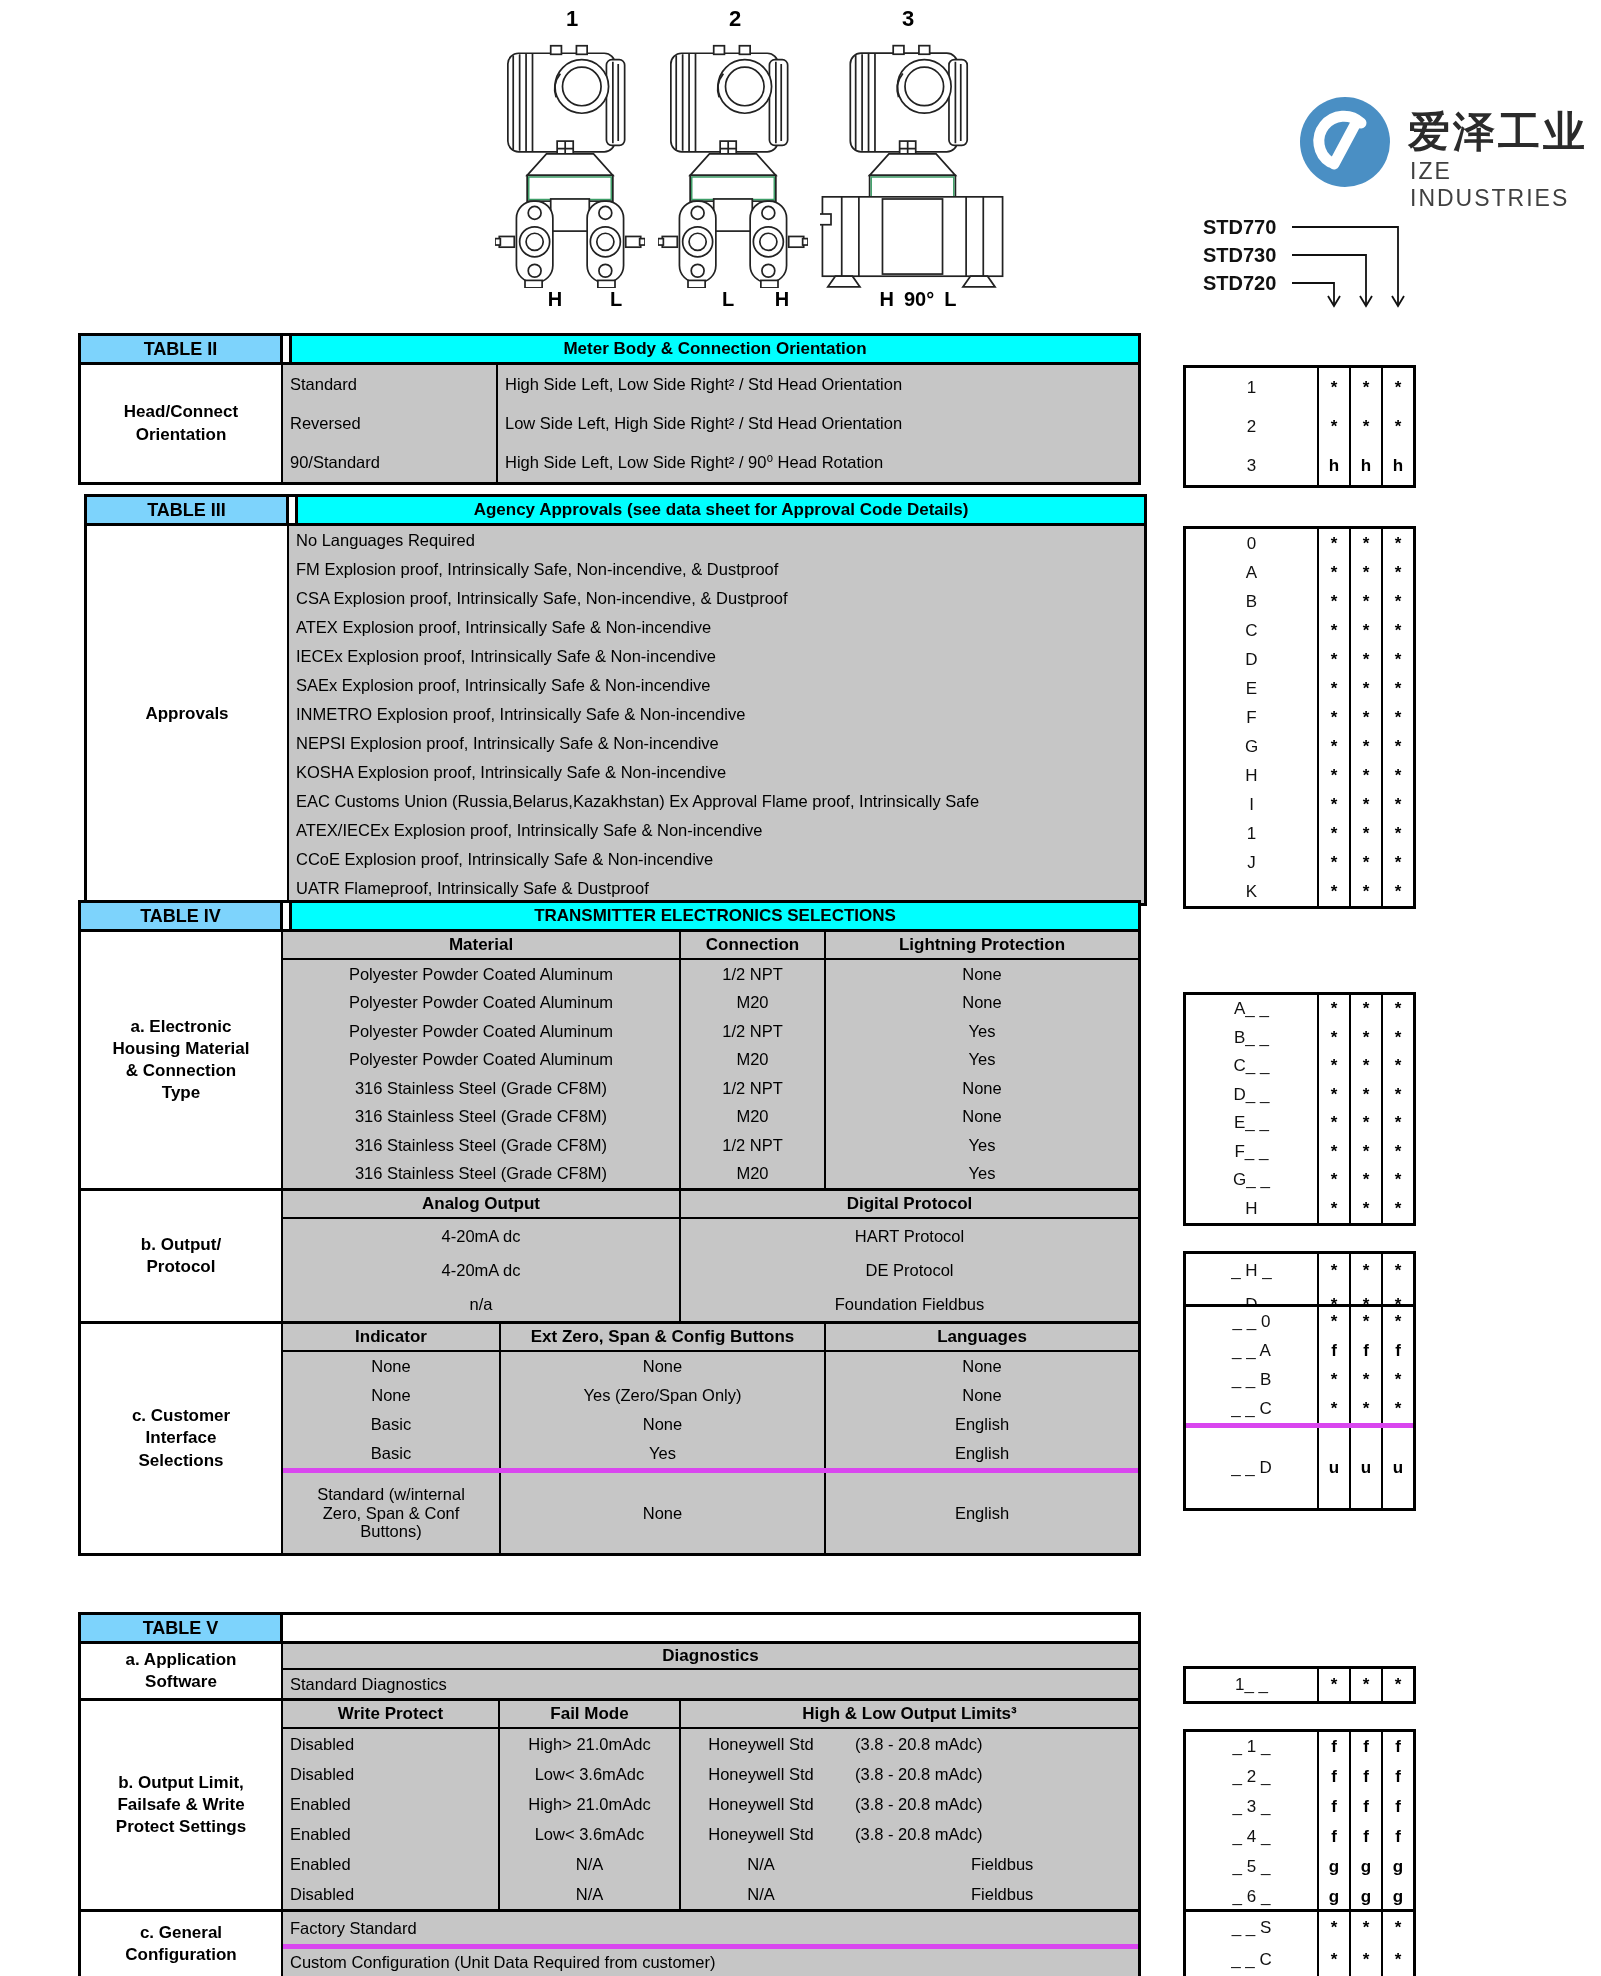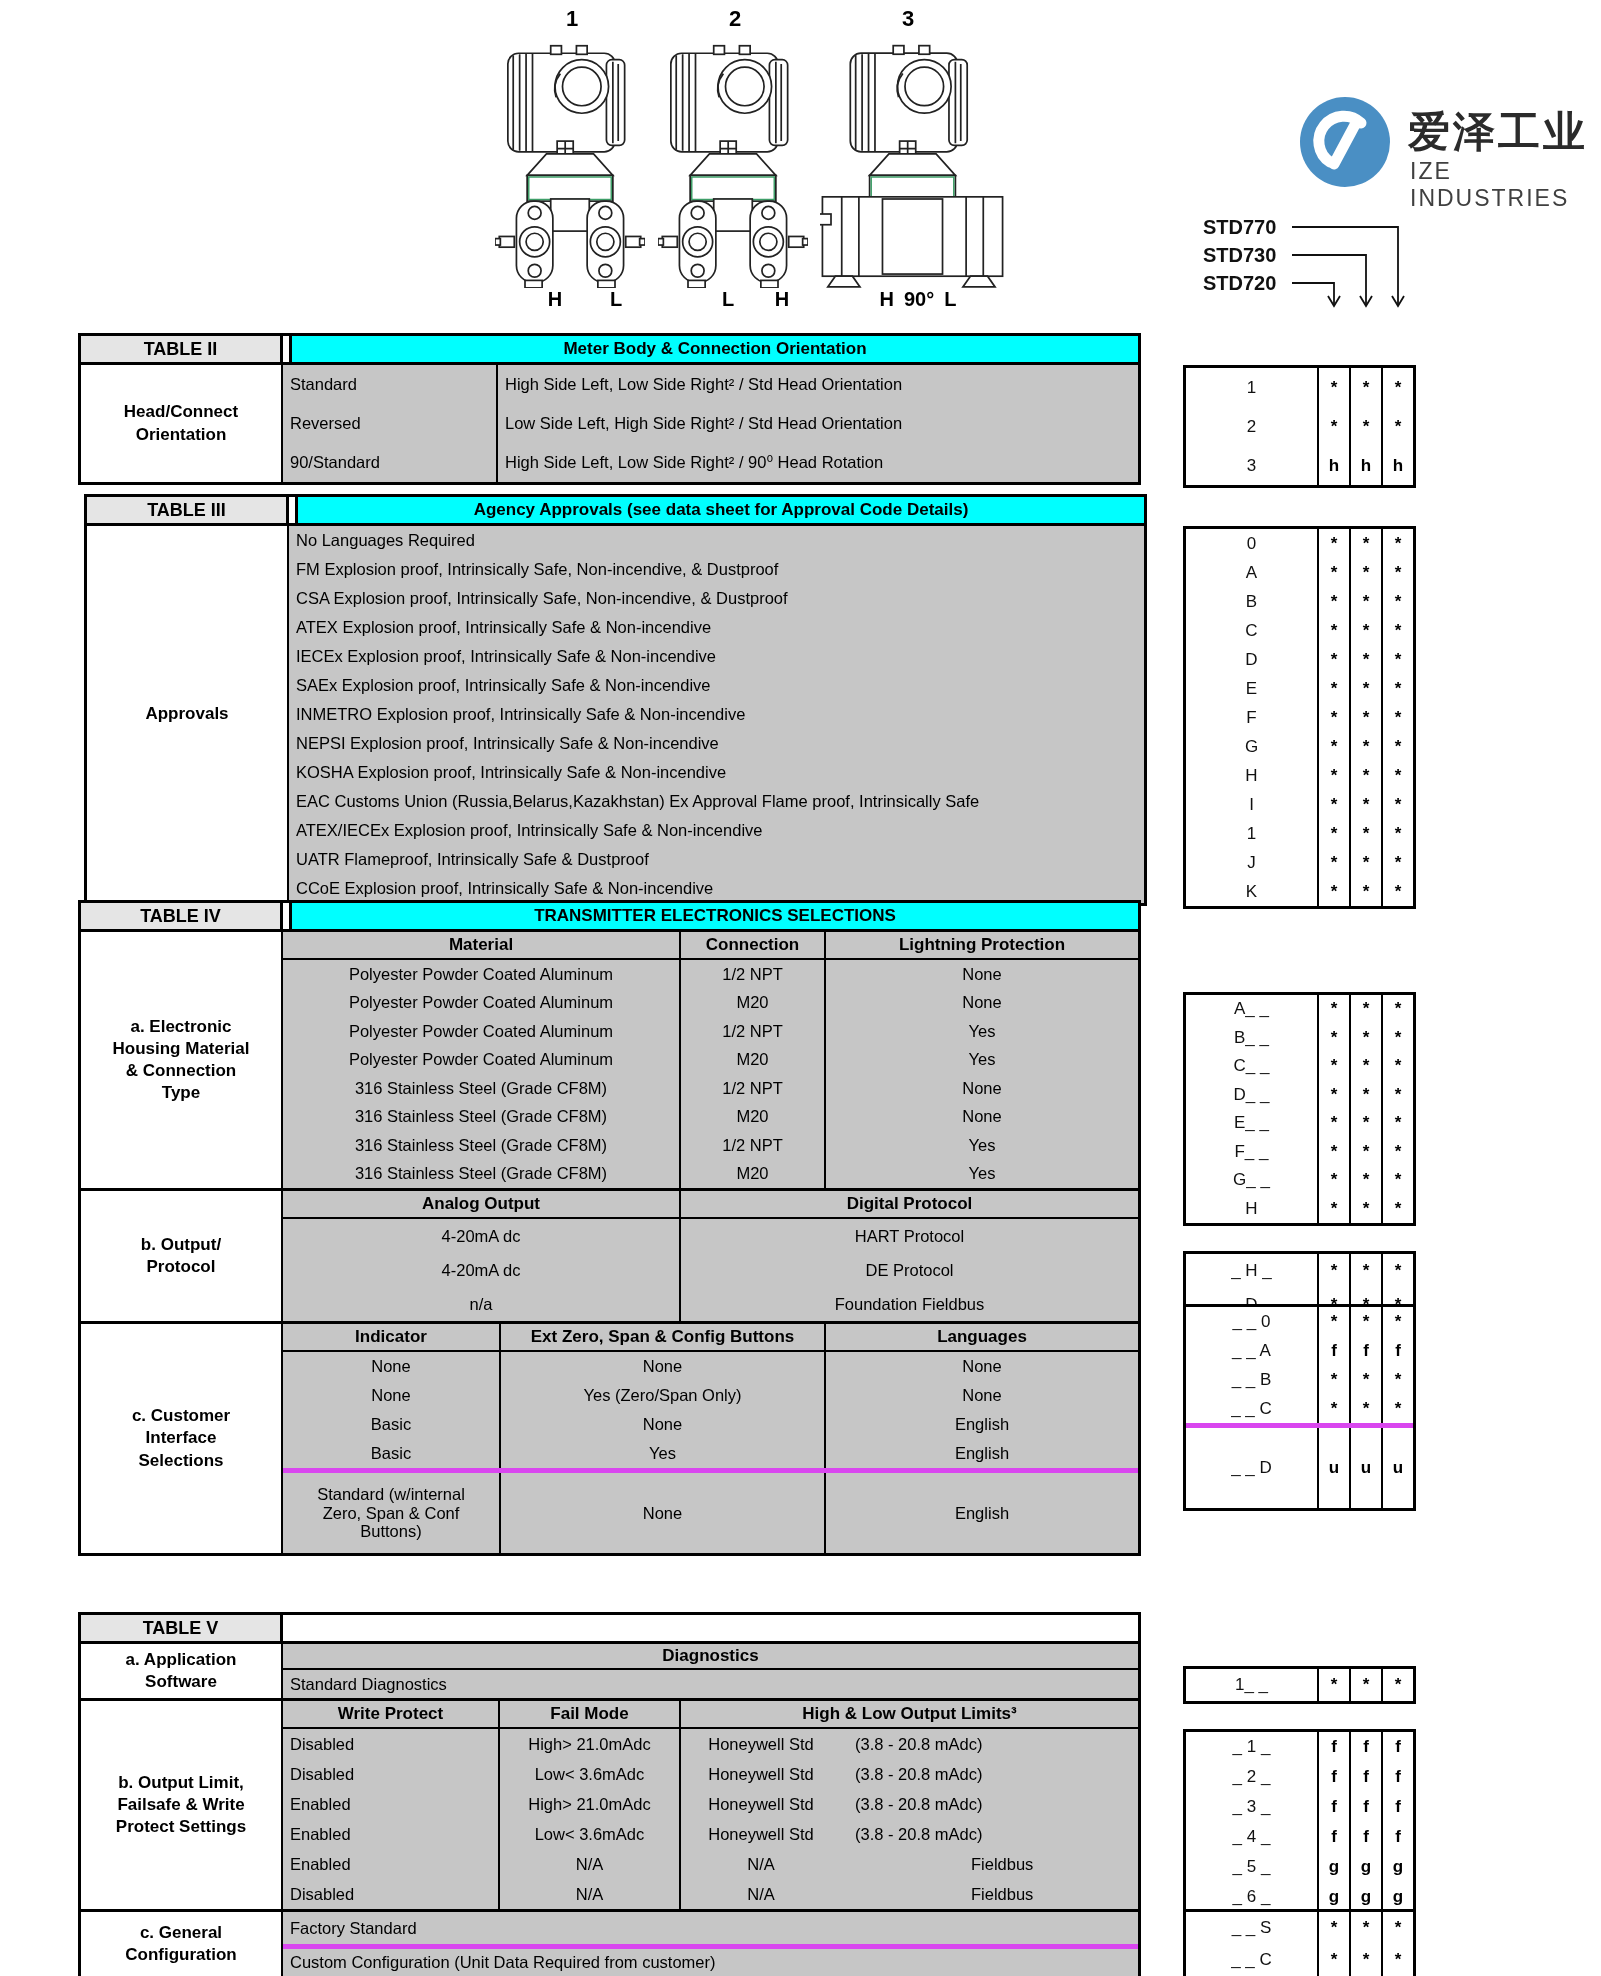--- a/index.html
+++ b/index.html
@@ -15,21 +15,21 @@
   .fig{position:absolute}
 
   
   .cn{position:absolute;font-weight:bold;font-size:42px;letter-spacing:3px;color:#2b2b2b}
   .en{position:absolute;font-size:23px;letter-spacing:2px;color:#404040}
   .std{position:absolute;width:88px;font-weight:bold;font-size:20px;color:#111}
 
   
   .tbl{position:absolute;background:#fff;border:3px solid #000;width:1063px}
   .th{display:flex;height:29px;border-bottom:3px solid #000;background:#fff}
-  .tag{width:202px;background:#e5e5e5;border-right:3px solid #000;display:flex;align-items:center;justify-content:center;font-weight:bold;font-size:18px}
+  .tag{width:202px;background:#7dd3fc;border-right:3px solid #000;display:flex;align-items:center;justify-content:center;font-weight:bold;font-size:18px}
   .hgap{width:6px;background:#fff}
   .ttl{flex:1;background:#00ffff;border-left:3px solid #000;display:flex;align-items:center;justify-content:center;font-weight:bold;font-size:17px}
   .sec{display:flex}
   .sec.bt{border-top:3px solid #000}
   .side{width:202px;background:#fff;border-right:2px solid #000;display:flex;align-items:center;justify-content:center;text-align:center;font-weight:bold;font-size:17px;white-space:pre-line;padding:2px;line-height:1.3}
   .rc{flex:1;display:flex;flex-direction:column;background:#c6c6c6}
   .sh{display:flex;border-bottom:2px solid #000;background:#c6c6c6}
   .shc{display:flex;align-items:center;justify-content:center;font-weight:bold;font-size:17px;border-right:2px solid #000}
   .row{display:flex}
   .cell{display:flex;align-items:center;font-size:16.5px;border-right:2px solid #000;line-height:1.15}
@@ -233,24 +233,24 @@
         <div class="row" style="height:29px">
             <div class="cell lft grow last">KOSHA Explosion proof, Intrinsically Safe &amp; Non-incendive</div>
           </div>
         <div class="row" style="height:29px">
             <div class="cell lft grow last">EAC Customs Union (Russia,Belarus,Kazakhstan) Ex Approval Flame proof, Intrinsically Safe</div>
           </div>
         <div class="row" style="height:29px">
             <div class="cell lft grow last">ATEX/IECEx Explosion proof, Intrinsically Safe &amp; Non-incendive</div>
           </div>
         <div class="row" style="height:29px">
+            <div class="cell lft grow last">CCoE  Explosion proof, Intrinsically Safe &amp; Non-incendive</div>
+          </div>
+        <div class="row" style="height:29px">
             <div class="cell lft grow last">UATR Flameproof, Intrinsically Safe &amp; Dustproof</div>
-          </div>
-        <div class="row" style="height:29px">
-            <div class="cell lft grow last">CCoE  Explosion proof, Intrinsically Safe &amp; Non-incendive</div>
           </div>
       </div>
     </div>
   </div>
   <div class="cb" style="top:526px">
     <div class="crow" style="height:29px">
         <div class="clab">0</div>
         <div class="fc">*</div>
         <div class="fc">*</div>
         <div class="fc">*</div>

